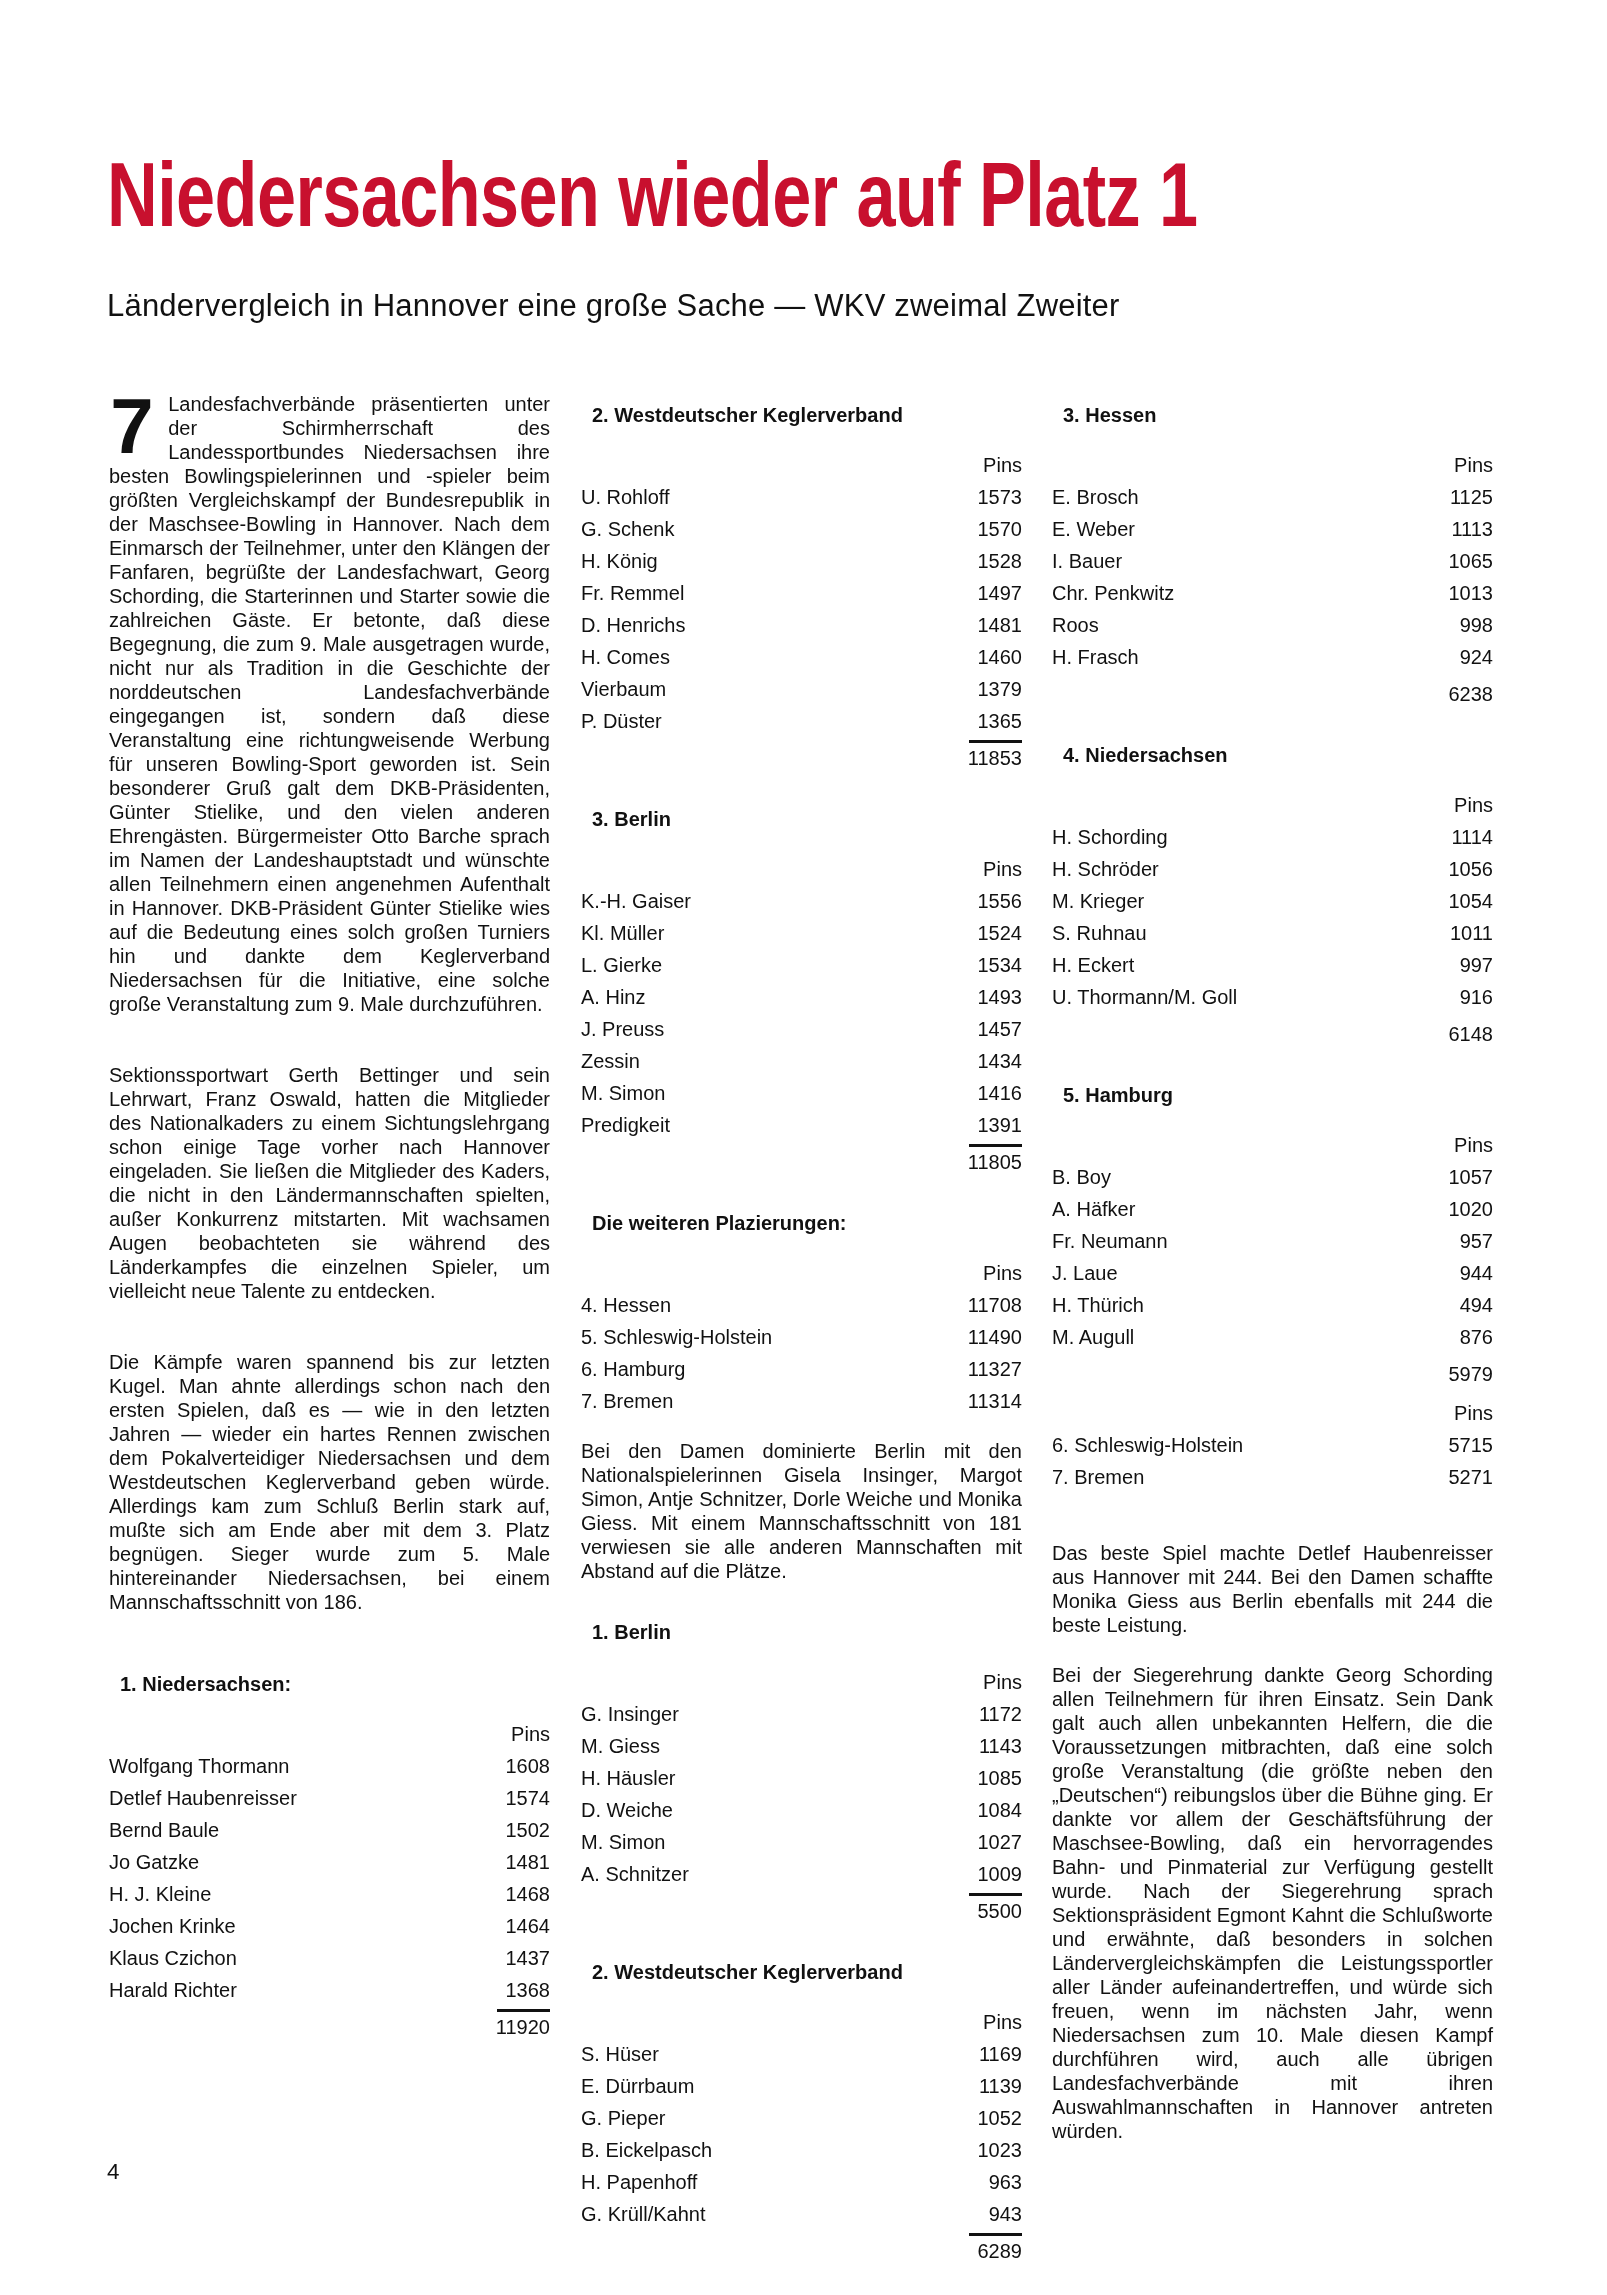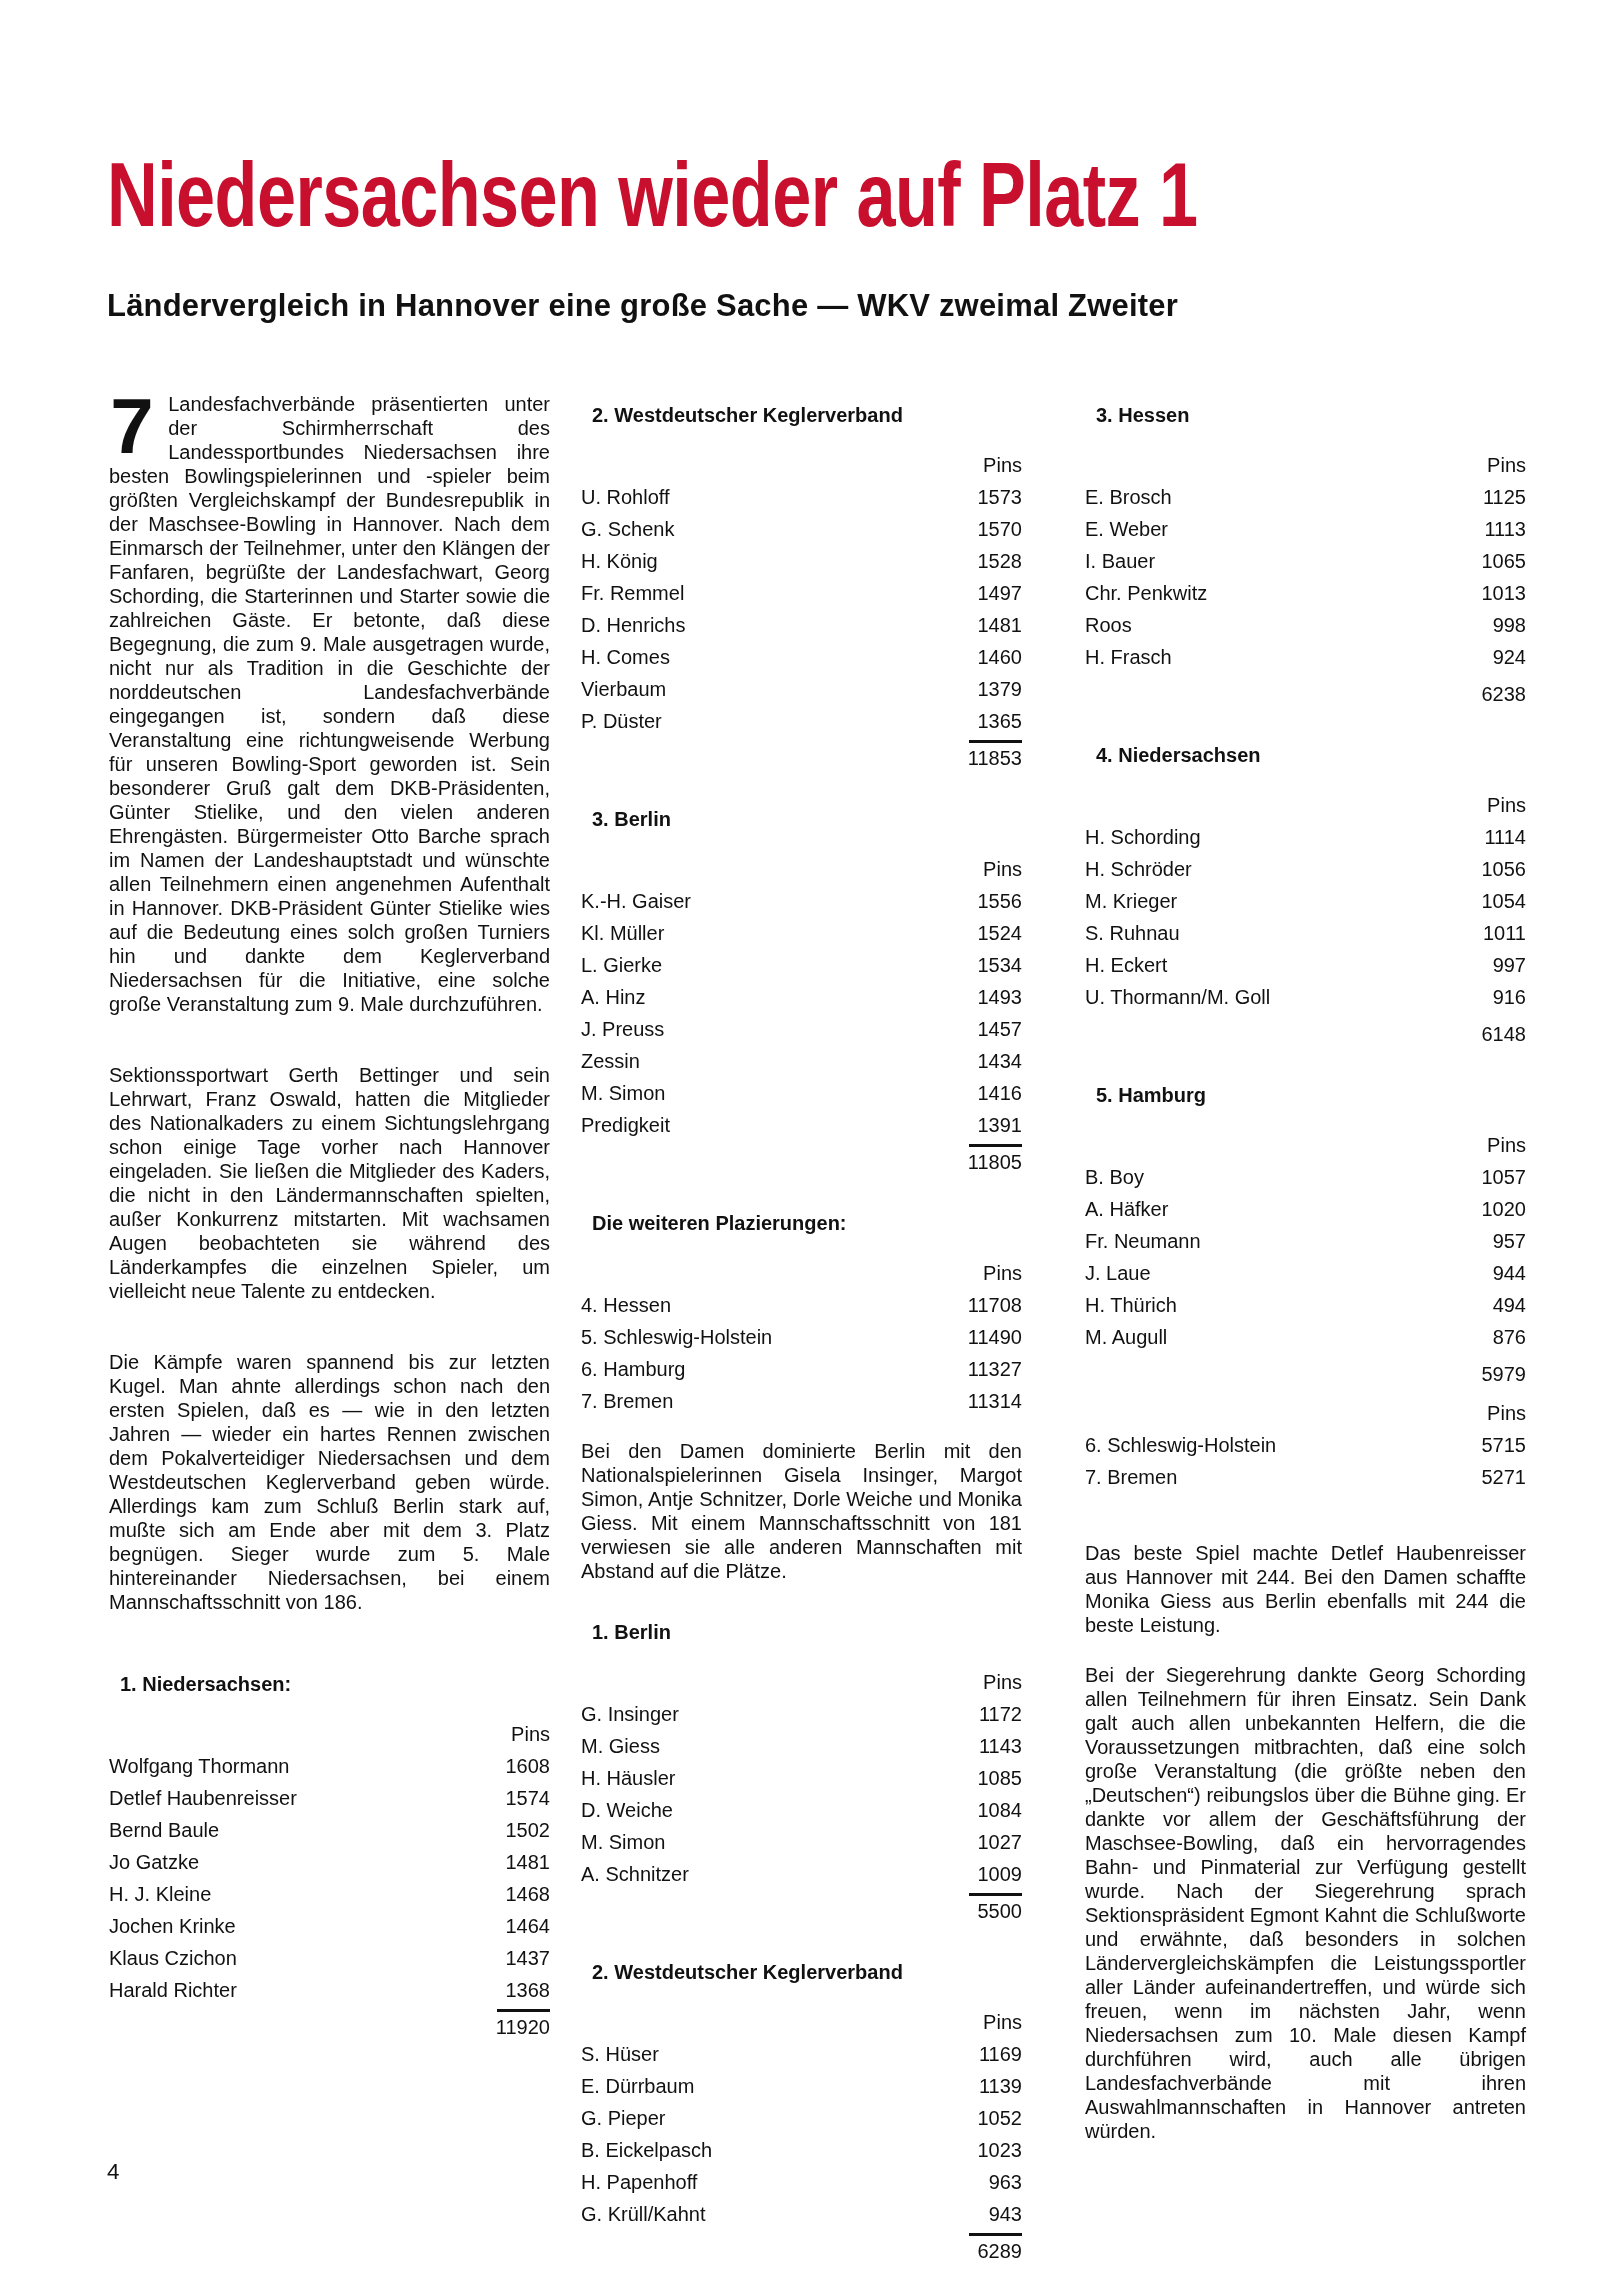--- a/index.html
+++ b/index.html
@@ -1,22 +1,22 @@
 <!DOCTYPE html>
 <html style="font-size:10.5px"><head>
 <meta charset="utf-8">
 <style>
   html, body { margin:0; padding:0; background:#ffffff; }
   body { width:1608px; height:2295px; position:relative; overflow:hidden; color:#111; font-family:"Liberation Sans", sans-serif; }
   .title { position:absolute; left:107px; top:150px; margin:0; font-family:"Liberation Sans", sans-serif; font-weight:bold; font-size:90px; line-height:1; color:#c8102e; letter-spacing:-0.7px; transform:scaleX(0.78); transform-origin:left top; white-space:nowrap; }
-  .subtitle { position:absolute; left:107px; top:288px; margin:0; font-size:31px; font-weight:bold; color:#111; white-space:nowrap; letter-spacing:0.2px; }
+  .subtitle { position:absolute; left:107px; top:288px; margin:0; font-size:31px; font-weight:normal; color:#111; white-space:nowrap; letter-spacing:0.2px; }
   .col { position:absolute; top:392px; width:441px; font-size:20px; line-height:24px; }
   .col1 { left:109px; }
   .col2 { left:581px; }
-  .col3 { left:1085px; }
+  .col3 { left:1052px; }
   p.body { margin:0; text-align:justify; hyphens:manual; }
   .dropcap { float:left; font-weight:bold; font-size:78px; line-height:63px; margin:2.6px 14.5px 0 1.3px; }
   .gap { height:47px; }
   .gap-s { height:26px; }
   .team-title { font-weight:bold; margin:11px; }
   table.res { width:100%; border-collapse:collapse; }
   table.res td { padding:0; height:32px; vertical-align:bottom; }
   table.res td.v { text-align:right; white-space:nowrap; }
   table.res tr.head td { height:39px; }
   table.res tr.total td { height:37px; }

